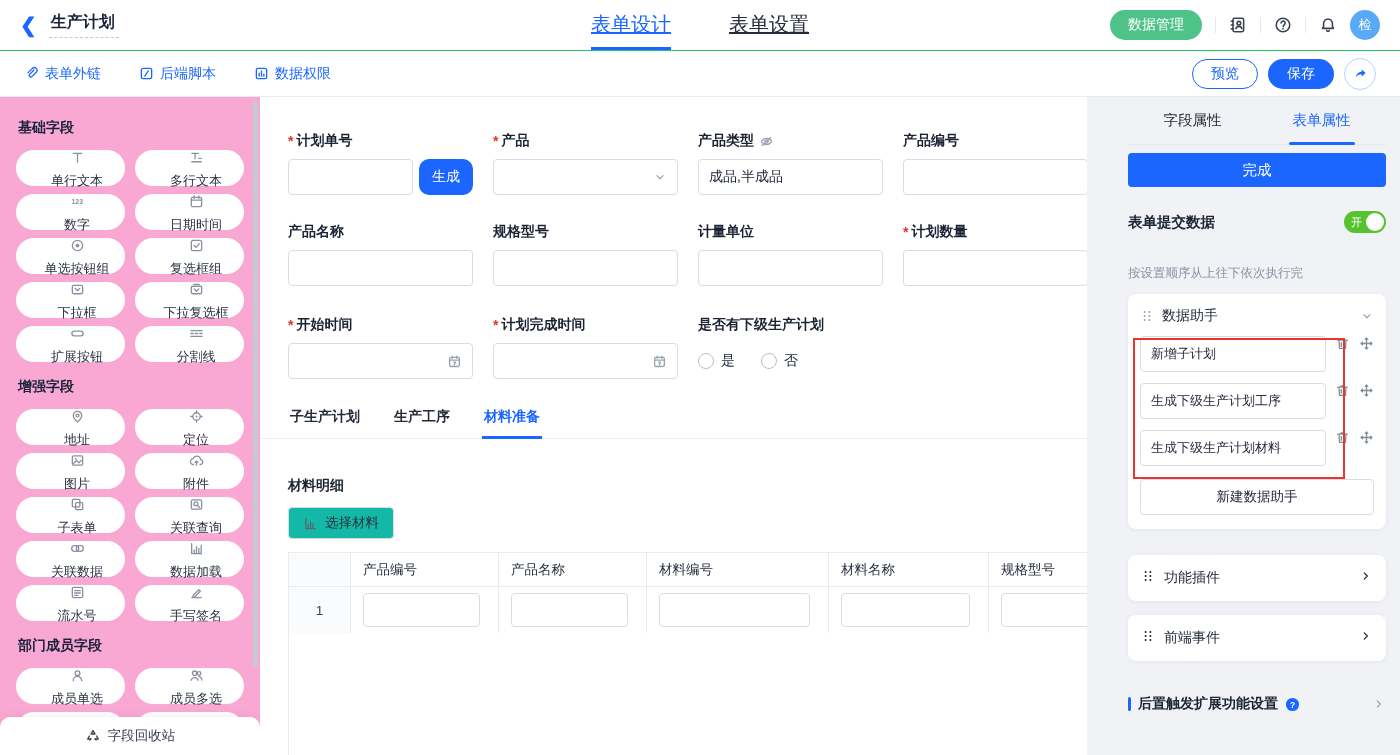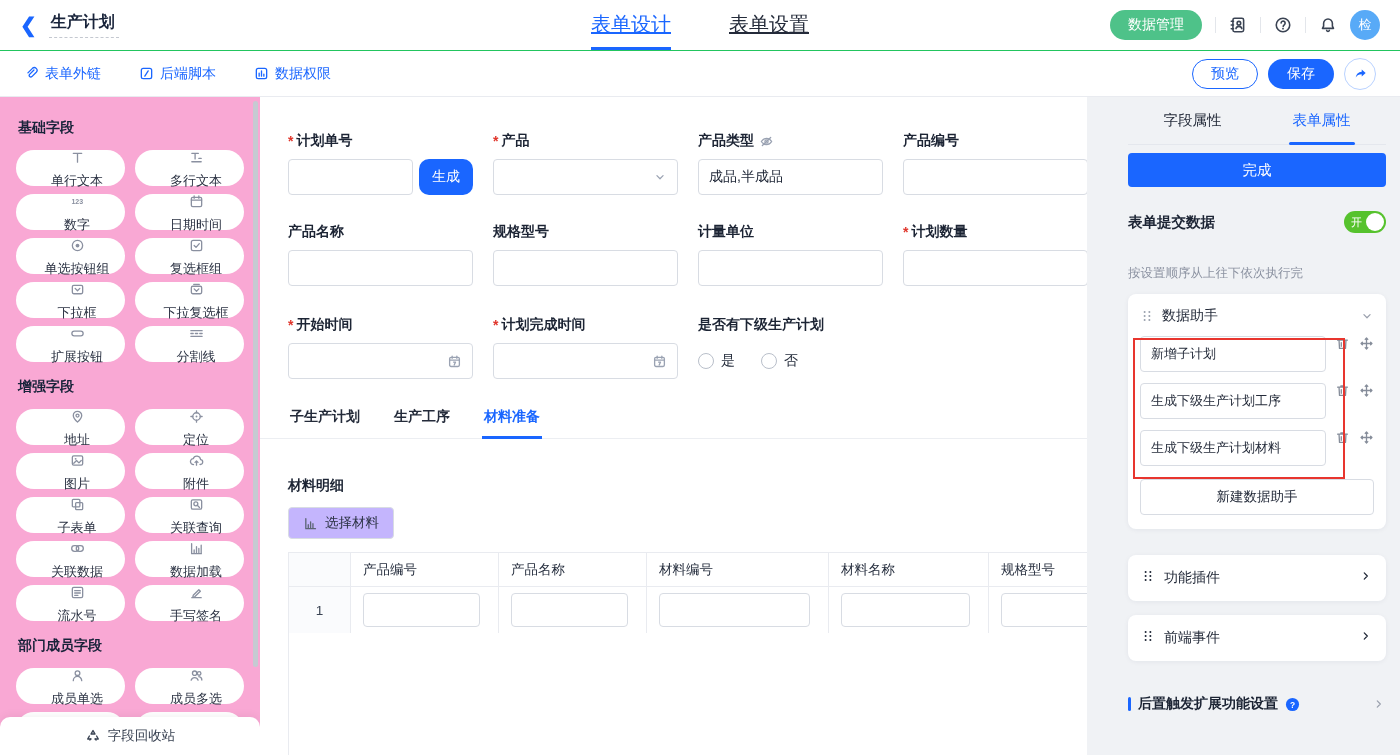--- a/index.html
+++ b/index.html
@@ -55,21 +55,21 @@
   .rgroup { height:36px; display:flex; align-items:center; gap:26px; font-size:14px; }
   .ropt { display:flex; align-items:center; gap:7px; cursor:pointer; }
   .rdot { width:16px; height:16px; border:1px solid #b9bfca; border-radius:50%; background:#fff; }
 
   .subtabs { display:flex; gap:30px; margin:20px 0 0 -28px; padding-left:28px; border-bottom:1px solid #eceef2; }
   .subtab { font-size:14px; font-weight:bold; color:#242b3a; padding:9px 2px 10px; cursor:pointer; border-bottom:3px solid transparent; margin-bottom:-1px; }
   .subtab.active { color:#1a66ff; border-bottom-color:#1a66ff; }
 
   .detail { margin-top:38px; }
   .dtitle { font-size:14px; font-weight:bold; }
-  .select-btn { margin-top:12px; height:32px; border:1px solid #d8dce3; border-radius:4px; background:#c4b5fd; display:inline-flex; align-items:center; gap:7px; padding:0 14px; font-size:13.5px; color:#2a3142; cursor:pointer; }
+  .select-btn { margin-top:12px; height:32px; border:1px solid #d8dce3; border-radius:4px; background:#14b8a6; display:inline-flex; align-items:center; gap:7px; padding:0 14px; font-size:13.5px; color:#2a3142; cursor:pointer; }
   .select-btn .ic { color:#5c6575; display:flex; }
   .mtable { margin-top:13px; width:860px; border:1px solid #e9ebf0; }
   .trow { display:flex; }
   .tcell { border-right:1px solid #e9ebf0; display:flex; align-items:center; padding-left:12px; font-size:13.5px; color:#262e3e; }
   .trow.head .tcell { height:34px; border-bottom:1px solid #e9ebf0; }
   .trow.body .tcell { height:46px; }
   .tcell.idx { justify-content:center; padding-left:0; background:#fafbfd; color:#3a4353; }
   .tcell .inp { height:34px; width:calc(100% - 18px); margin-right:10px; }
 
   

